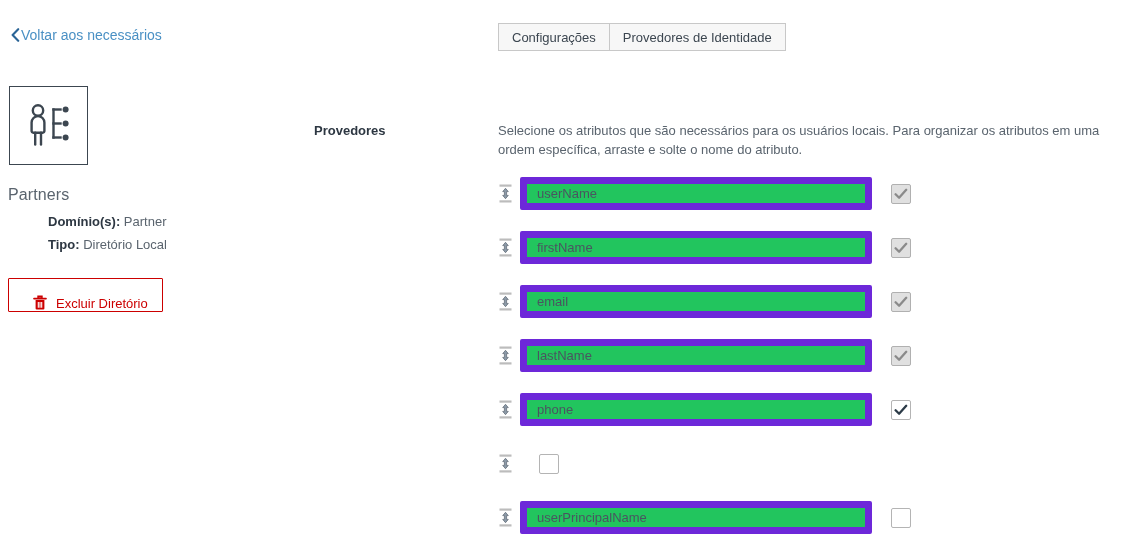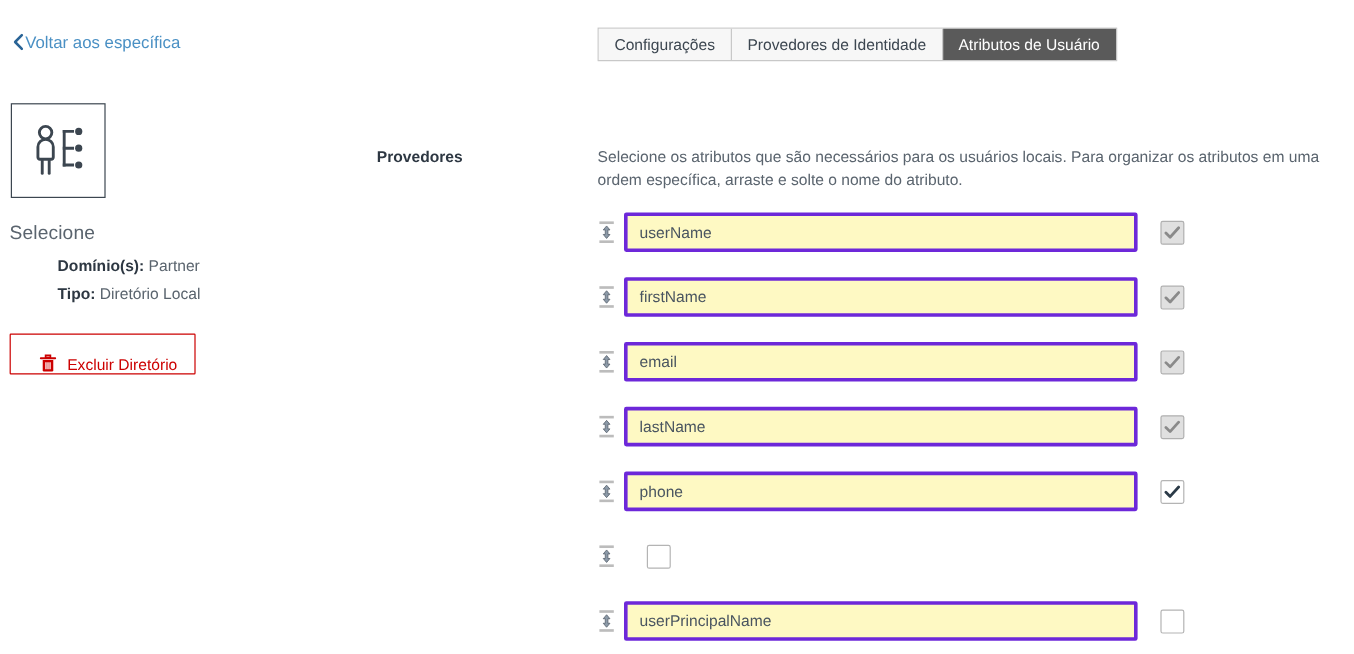--- a/index.html
+++ b/index.html
@@ -179,24 +179,24 @@
     flex: 0 0 14px;
     margin-right: 8px;
     cursor: ns-resize;
     display: flex;
     align-items: center;
     justify-content: center;
   }
   .drag-handle svg { display: block; }
 
   .attr-input {
-    width: 428px;
+    width: 352px;
     height: 33px;
-    background: #fef9c3;
-    border: 3px solid #6d28d9;
+    background: #22c55e;
+    border: 7px solid #6d28d9;
     border-radius: 2px;
     padding: 0 10px;
     font-size: 13px;
     font-family: "Liberation Sans", sans-serif;
     color: #4a5560;
     outline: none;
   }
 
   .attr-check {
     width: 20px;
@@ -222,21 +222,21 @@
 <body>
 
 <div id="left-panel">
 
   <a id="back-link" href="#">
     <span class="chev">
       <svg width="10" height="14" viewBox="0 0 10 14">
         <path d="M8.2 1.2 L2.6 7 L8.2 12.8" fill="none" stroke="#2a6496" stroke-width="2.1" stroke-linecap="round" stroke-linejoin="round"></path>
       </svg>
     </span>
-    <span class="back-text">Voltar aos específica</span>
+    <span class="back-text">Voltar aos necessários</span>
   </a>
 
   <div id="dir-icon-box">
     <svg width="54" height="54" viewBox="0 0 54 54">
 
       <circle cx="16" cy="11.5" r="5.2" fill="none" stroke="#3c4650" stroke-width="2.4"></circle>
 
       <path d="M9.6 23.5 a6.4 6.4 0 0 1 12.8 0 v8.6 a1.6 1.6 0 0 1 -1.6 1.6 h-9.6 a1.6 1.6 0 0 1 -1.6 -1.6 z" fill="none" stroke="#3c4650" stroke-width="2.4" stroke-linejoin="round"></path>
 
       <path d="M13.2 33.8 V45.5" fill="none" stroke="#3c4650" stroke-width="2.4" stroke-linecap="round"></path>
@@ -247,21 +247,21 @@
       <path d="M31.5 10.5 H38.5" fill="none" stroke="#3c4650" stroke-width="2.4" stroke-linecap="square"></path>
       <path d="M31.5 24.5 H38.5" fill="none" stroke="#3c4650" stroke-width="2.4" stroke-linecap="square"></path>
       <path d="M31.5 38.5 H38.5" fill="none" stroke="#3c4650" stroke-width="2.4" stroke-linecap="square"></path>
 
       <circle cx="43.6" cy="10.5" r="3.0" fill="#3c4650"></circle>
       <circle cx="43.6" cy="24.5" r="3.0" fill="#3c4650"></circle>
       <circle cx="43.6" cy="38.5" r="3.0" fill="#3c4650"></circle>
     </svg>
   </div>
 
-  <div id="dir-name">Selecione</div>
+  <div id="dir-name">Partners</div>
 
   <div class="meta-line" id="meta-domain">
     <b>Domínio(s):</b>
     <span>Partner</span>
   </div>
 
   <div class="meta-line" id="meta-type">
     <b>Tipo:</b>
     <span>Diretório Local</span>
   </div>
@@ -279,23 +279,20 @@
   </button>
 </div>
 
 <div id="tab-bar">
     <div class="tab">
       <span>Configurações</span>
     </div>
     <div class="tab">
       <span>Provedores de Identidade</span>
     </div>
-    <div class="tab active">
-      <span>Atributos de Usuário</span>
-    </div>
   </div>
 
 <div id="attr-label">Provedores</div>
 <div id="attr-desc">Selecione os atributos que são necessários para os usuários locais. Para organizar os atributos em uma ordem específica, arraste e solte o nome do atributo.</div>
 <div id="attr-list">
     <div class="attr-row">
       <div class="drag-handle">
         <svg width="13" height="19" viewBox="0 0 13 19">
           <rect x="0.5" y="0.5" width="12" height="2.2" fill="#bcbcbc"></rect>
           <rect x="0.5" y="16.3" width="12" height="2.2" fill="#bcbcbc"></rect>

